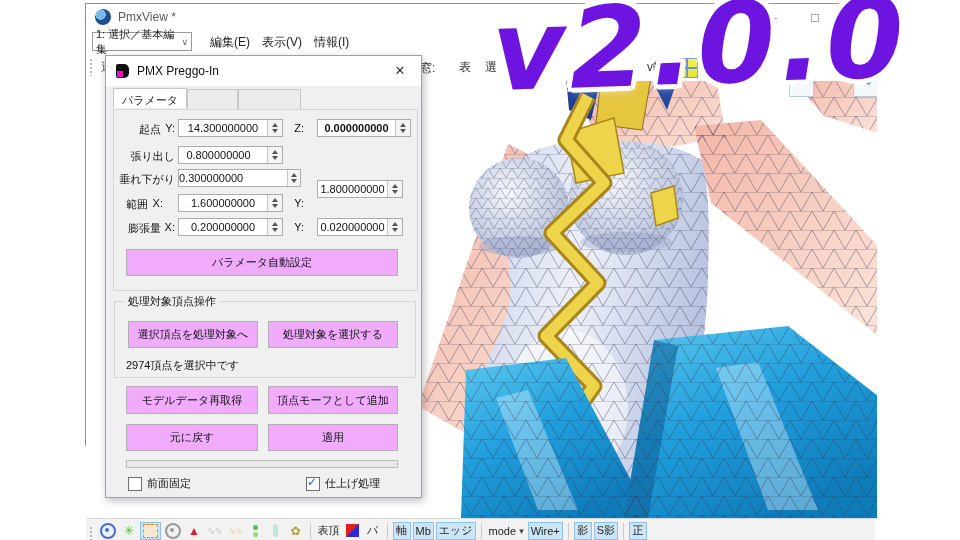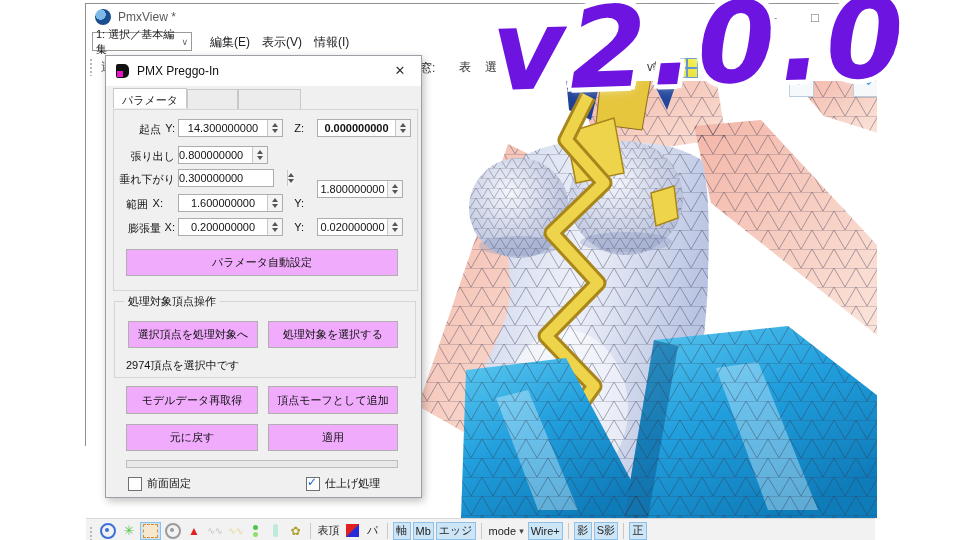--- a/index.html
+++ b/index.html
@@ -289,30 +289,30 @@
   <div class="flabel" style="left:186px;top:66px;width:12px;">Z:</div>
   <div class="nfield" style="left:211px;top:63px;width:94px;font-weight:bold;">
     <span class="nval">0.000000000</span>
     <span class="spin">
         <i class="up"></i>
         <i class="dn"></i>
       </span>
   </div>
 
   <div class="flabel" style="left:8px;top:93px;width:61px;">張り出し</div>
-  <div class="nfield" style="left:72px;top:90px;width:90px;gap:9px;">
+  <div class="nfield" style="left:72px;top:90px;width:105px;gap:9px;">
     <span class="nval">0.800000000</span>
     <span class="spin">
         <i class="up"></i>
         <i class="dn"></i>
       </span>
   </div>
 
   <div class="flabel" style="left:8px;top:116px;width:61px;">垂れ下がり</div>
-  <div class="nfield" style="left:72px;top:113px;width:96px;gap:44px;">
+  <div class="nfield" style="left:72px;top:113px;width:123px;gap:44px;">
     <span class="nval">0.300000000</span>
     <span class="spin">
         <i class="up"></i>
         <i class="dn"></i>
       </span>
   </div>
 
   <div class="flabel" style="left:12px;top:141px;width:30px;">範囲</div>
   <div class="flabel" style="left:45px;top:141px;width:12px;">X:</div>
   <div class="nfield" style="left:72px;top:138px;width:105px;">

